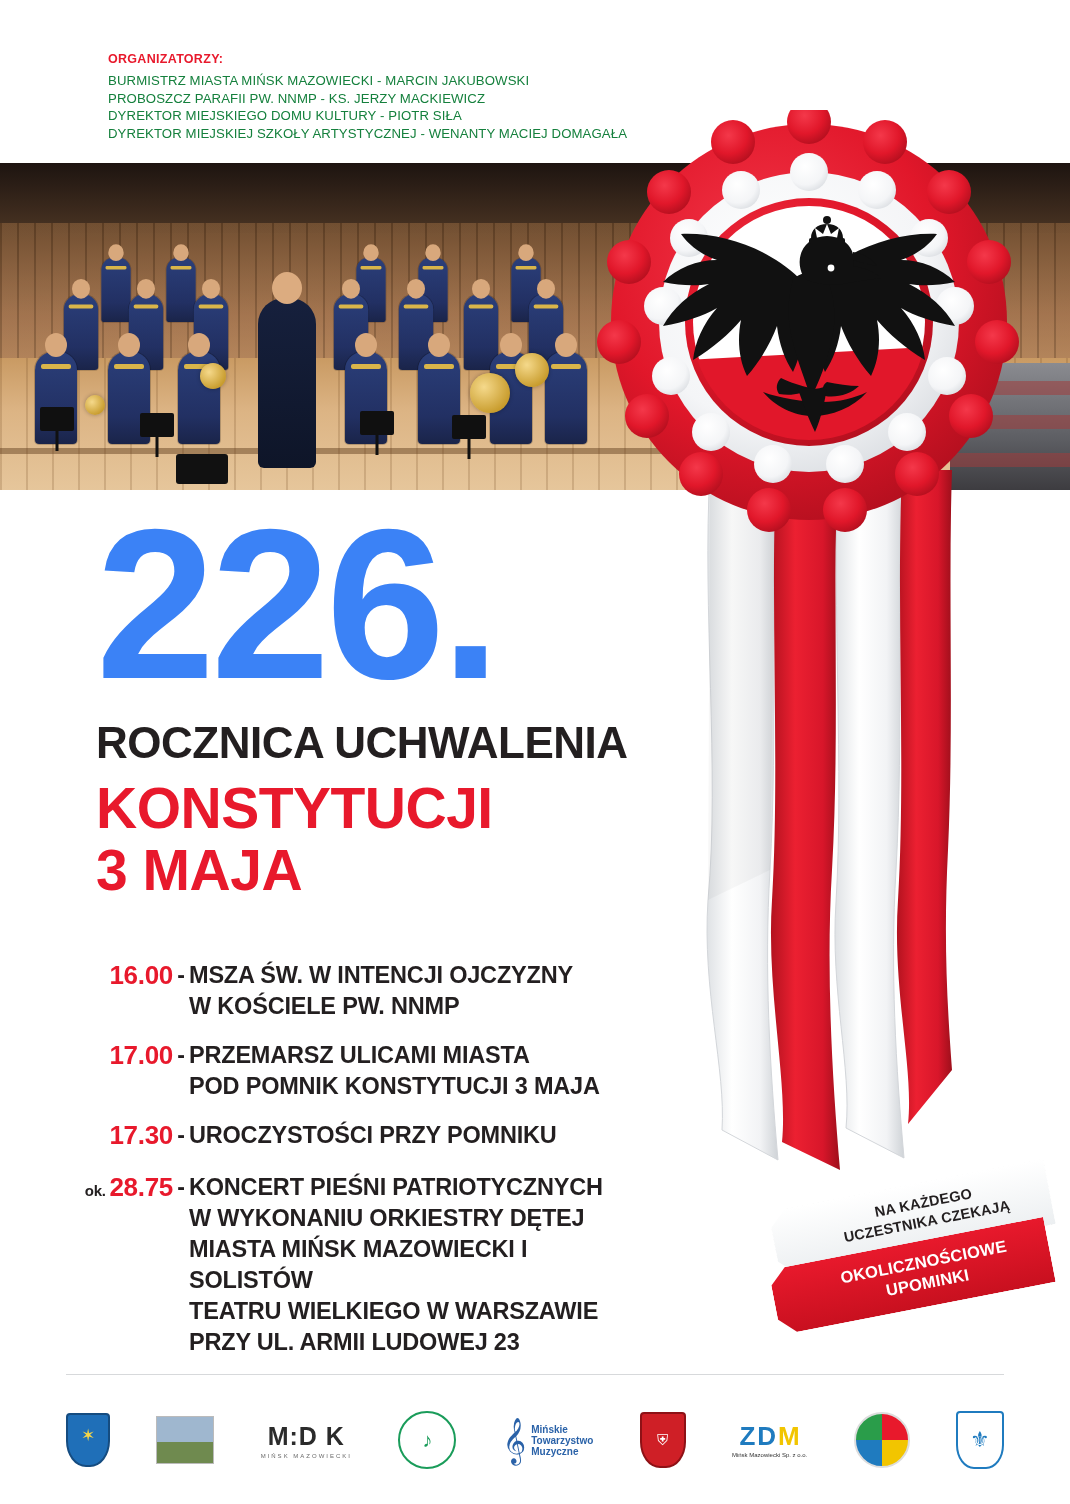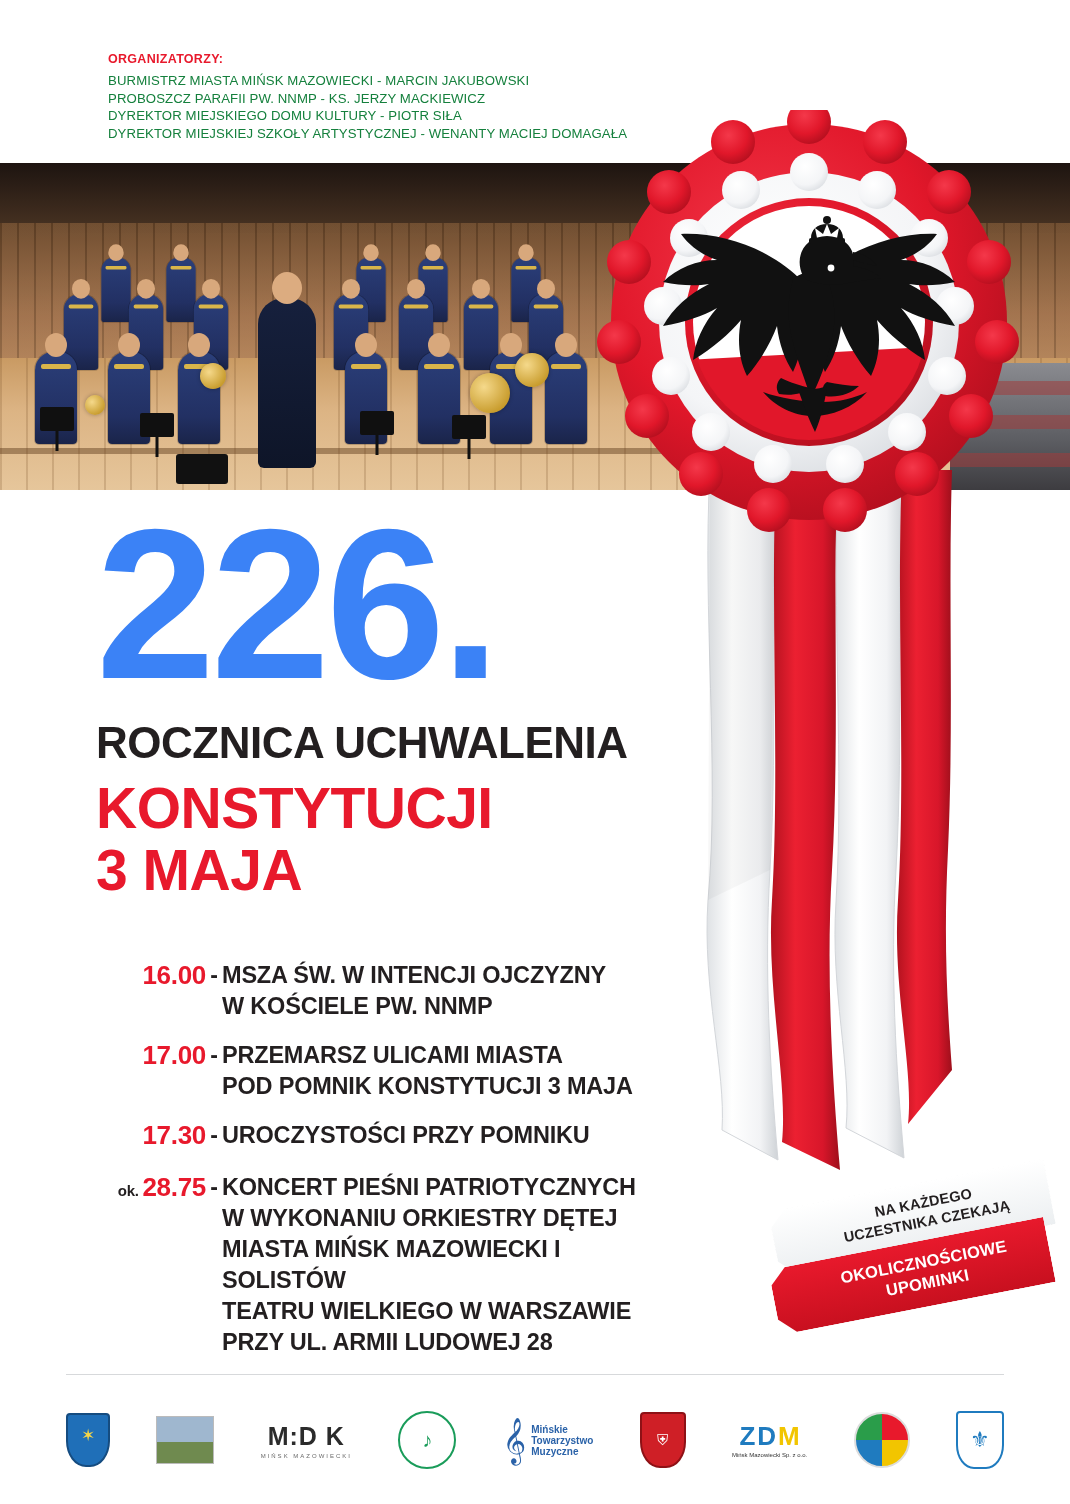--- a/index.html
+++ b/index.html
@@ -220,21 +220,21 @@
     color: #e8192c;
     font-size: 57px;
     font-weight: bold;
     letter-spacing: -0.5px;
     line-height: 62px;
   }
 
   
   .schedule {
     position: absolute;
-    left: 80px;
+    left: 47px;
     top: 960px;
     width: 600px;
   }
   .sched-item {
     display: flex;
     align-items: flex-start;
     margin-bottom: 18px;
   }
   .sched-time {
     width: 126px;
@@ -665,21 +665,21 @@
   </div>
 
   <div class="sched-item">
     <div class="sched-time"><span class="prefix">ok. </span><span>28.75</span></div>
     <div class="sched-dash">-</div>
     <div class="sched-desc">
       <div>KONCERT PIEŚNI PATRIOTYCZNYCH</div>
       <div>W WYKONANIU ORKIESTRY DĘTEJ</div>
       <div>MIASTA MIŃSK MAZOWIECKI I SOLISTÓW</div>
       <div>TEATRU WIELKIEGO W WARSZAWIE</div>
-      <div>PRZY UL. ARMII LUDOWEJ 28</div>
+      <div>PRZY UL. ARMII LUDOWEJ 23</div>
     </div>
   </div>
 
 </div>
 
 <div class="gift-banner">
   <div class="gb-white">
     <div class="gb-white-text">
       <div>NA KAŻDEGO</div>
       <div>UCZESTNIKA CZEKAJĄ</div>

